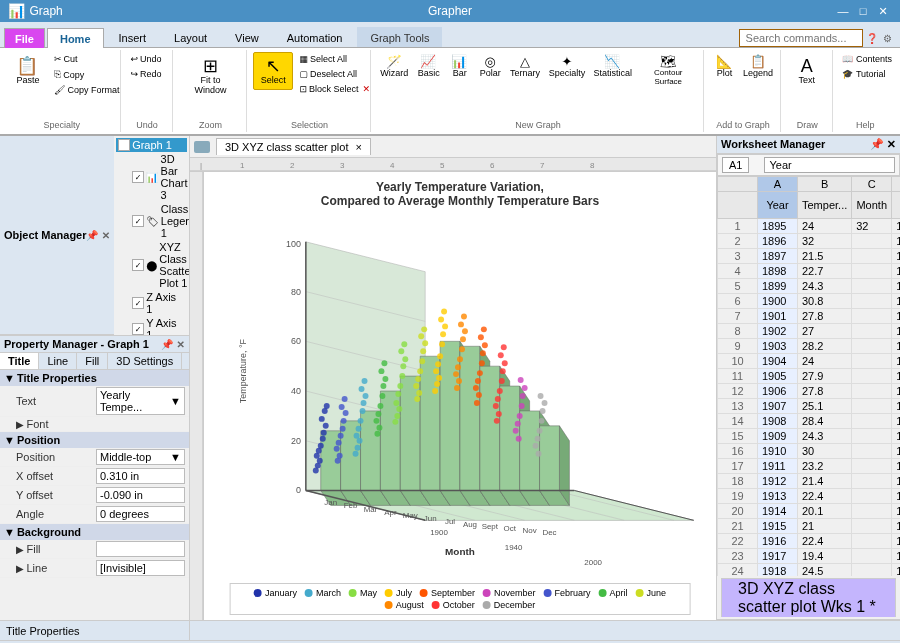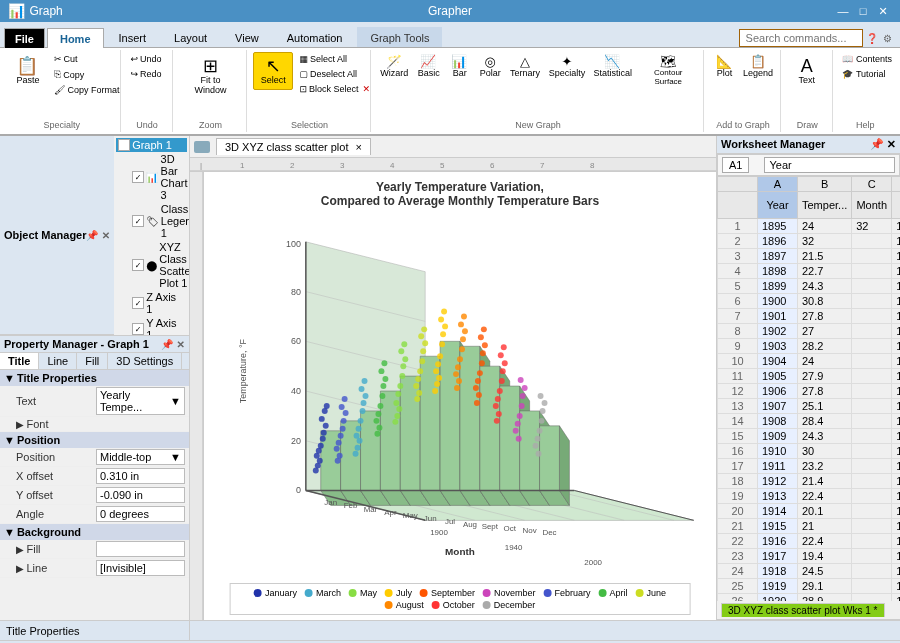--- a/index.html
+++ b/index.html
@@ -8,21 +8,21 @@
     
     .title-bar { background: #4a90c4; height: 22px; display: flex; align-items: center; justify-content: space-between; padding: 0 8px; color: white; font-size: 12px; }
     .title-bar-center { position: absolute; left: 50%; transform: translateX(-50%); font-size: 12px; color: white; }
     .title-bar-right { display: flex; gap: 2px; margin-left: auto; }
     .title-btn { width: 18px; height: 16px; background: #4a90c4; border: none; color: white; font-size: 11px; cursor: pointer; display: flex; align-items: center; justify-content: center; }
 
     
     .ribbon-tabs { background: #dce6f1; height: 26px; display: flex; align-items: flex-end; padding-left: 4px; border-bottom: 1px solid #aaa; }
     .ribbon-tab { padding: 4px 12px 3px; font-size: 11px; cursor: pointer; border: 1px solid transparent; border-bottom: none; margin-right: 2px; }
     .ribbon-tab.active { background: white; border-color: #aaa; border-bottom-color: white; color: #1a6496; font-weight: bold; margin-bottom: -1px; }
-    .ribbon-tab.file { background: #000000; color: white; padding: 4px 10px 3px; margin-top: 24px; }
+    .ribbon-tab.file { background: #d946ef; color: white; padding: 4px 10px 3px; margin-top: 24px; }
     .ribbon-tab.graph-tools { background: #c8d8ea; color: #333; }
 
     
     .ribbon { background: white; border-bottom: 2px solid #aaa; display: flex; padding: 2px 4px; gap: 2px; min-height: 88px; align-items: stretch; }
     .ribbon-group { display: flex; flex-direction: column; border-right: 1px solid #ddd; padding: 2px 4px; min-width: 50px; }
     .ribbon-group-label { font-size: 9px; color: #666; text-align: center; margin-top: auto; padding-top: 2px; }
     .ribbon-group-content { display: flex; flex-direction: row; gap: 2px; flex: 1; align-items: flex-start; }
     .ribbon-btn { display: flex; flex-direction: column; align-items: center; justify-content: center; padding: 2px 4px; cursor: pointer; border: 1px solid transparent; border-radius: 2px; font-size: 9px; min-width: 28px; text-align: center; }
     .ribbon-btn.large { min-width: 40px; padding: 4px 6px; }
     .ribbon-btn.active { background: #ffd700; border-color: #cca000; }
@@ -80,21 +80,21 @@
     .ruler-v { width: 14px; background: #e8e8e8; border-right: 1px solid #ccc; position: relative; overflow: hidden; flex-shrink: 0; }
     .left-panels { display: flex; flex-direction: column; width: 190px; border-right: 1px solid #ccc; }
     .obj-manager { flex: 1; border-bottom: 1px solid #ccc; display: flex; flex-direction: row; min-height: 170px; max-height: 200px; }
     .prop-manager-panel { flex: 1; display: flex; flex-direction: column; overflow: hidden; }
 
     .graph-with-ruler { flex: 1; display: flex; flex-direction: column; }
     .graph-row { display: flex; flex: 1; }
 
     .ws-panel { width: 184px; border-left: 1px solid #ccc; display: flex; flex-direction: column; }
     .ws-tab-row { background: #f0f0f0; border-bottom: 1px solid #ccc; padding: 2px 4px; font-size: 10px; }
-    .ws-tab-label { background: #84cc16; border: 1px solid #ccc; border-bottom: none; padding: 1px 6px; display: inline-block; font-size: 10px; }
+    .ws-tab-label { background: #c4b5fd; border: 1px solid #ccc; border-bottom: none; padding: 1px 16px; display: inline-block; font-size: 16px; }
   </style>
 </head>
 <body>
 
 <div class="title-bar">
   <div style="display:flex;gap:4px;align-items:center;">
     <span style="font-size:14px;">📊</span>
     <span>Graph</span>
   </div>
   <span class="title-bar-center">Grapher</span>

